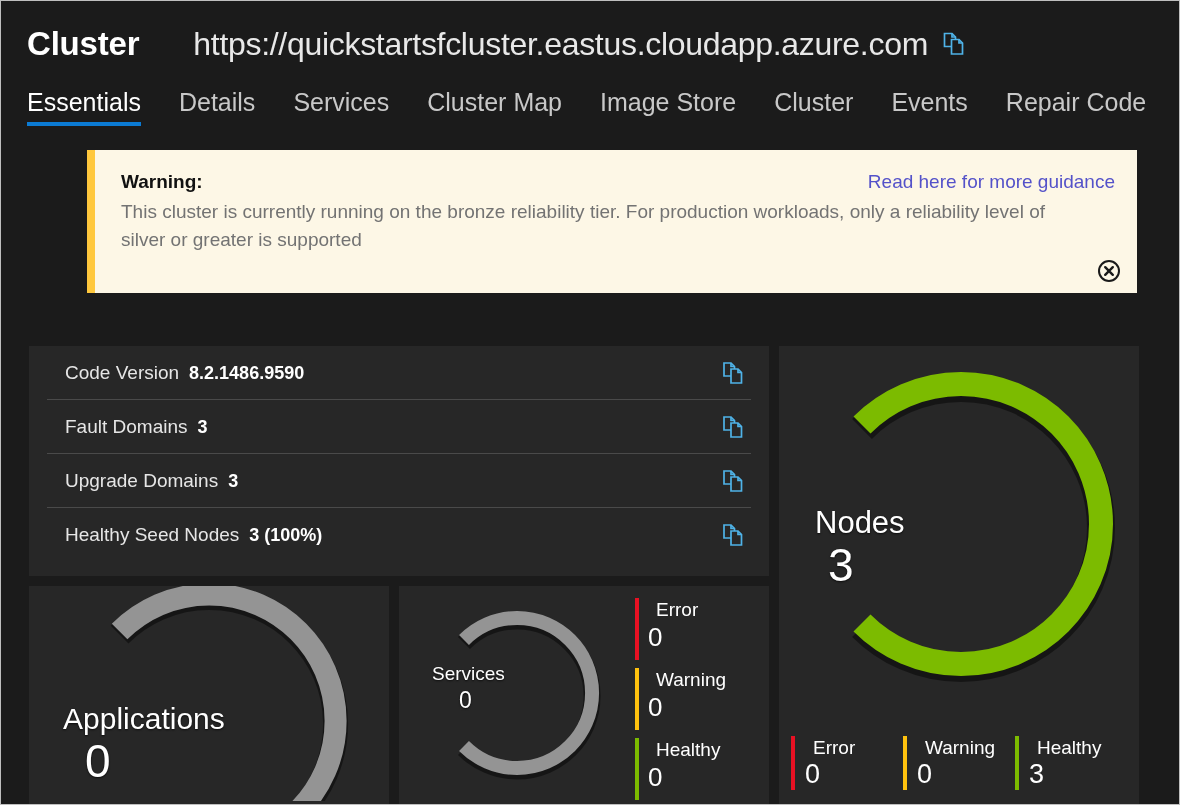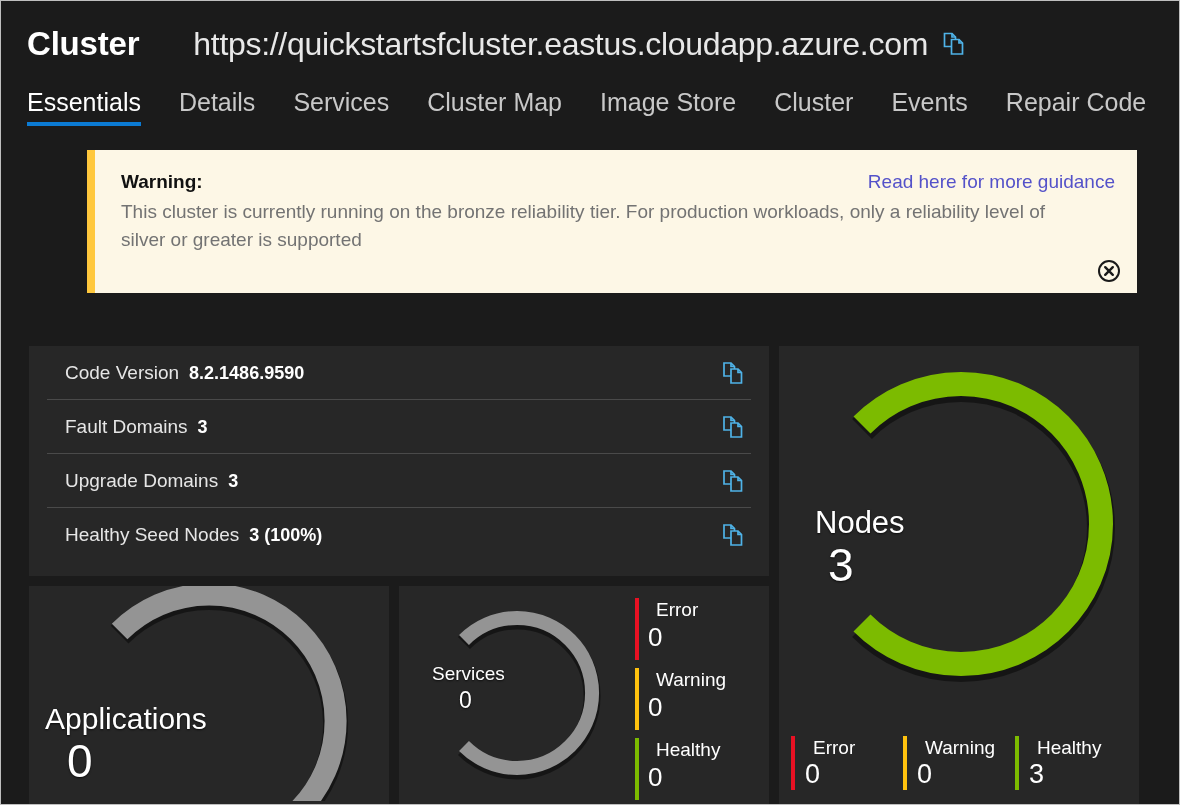--- a/index.html
+++ b/index.html
@@ -227,21 +227,21 @@
     left: 36px;
     top: 118px;
     text-align: left;
     margin-top: 43px;
   }
   #nodes-donut-label .dl-name { font-size: 31px; }
   #nodes-donut-label .dl-count { font-size: 46px; margin-top: 4px; margin-left: 13px; }
 
   
   #apps-donut-label {
-    left: 16px;
+    left: 34px;
     top: 118px;
   }
   #apps-donut-label .dl-name { font-size: 30px; }
   #apps-donut-label .dl-count { font-size: 46px; margin-top: 4px; margin-left: 22px; }
 
   
   #services-donut-label {
     left: 33px;
     top: 78px;
   }

